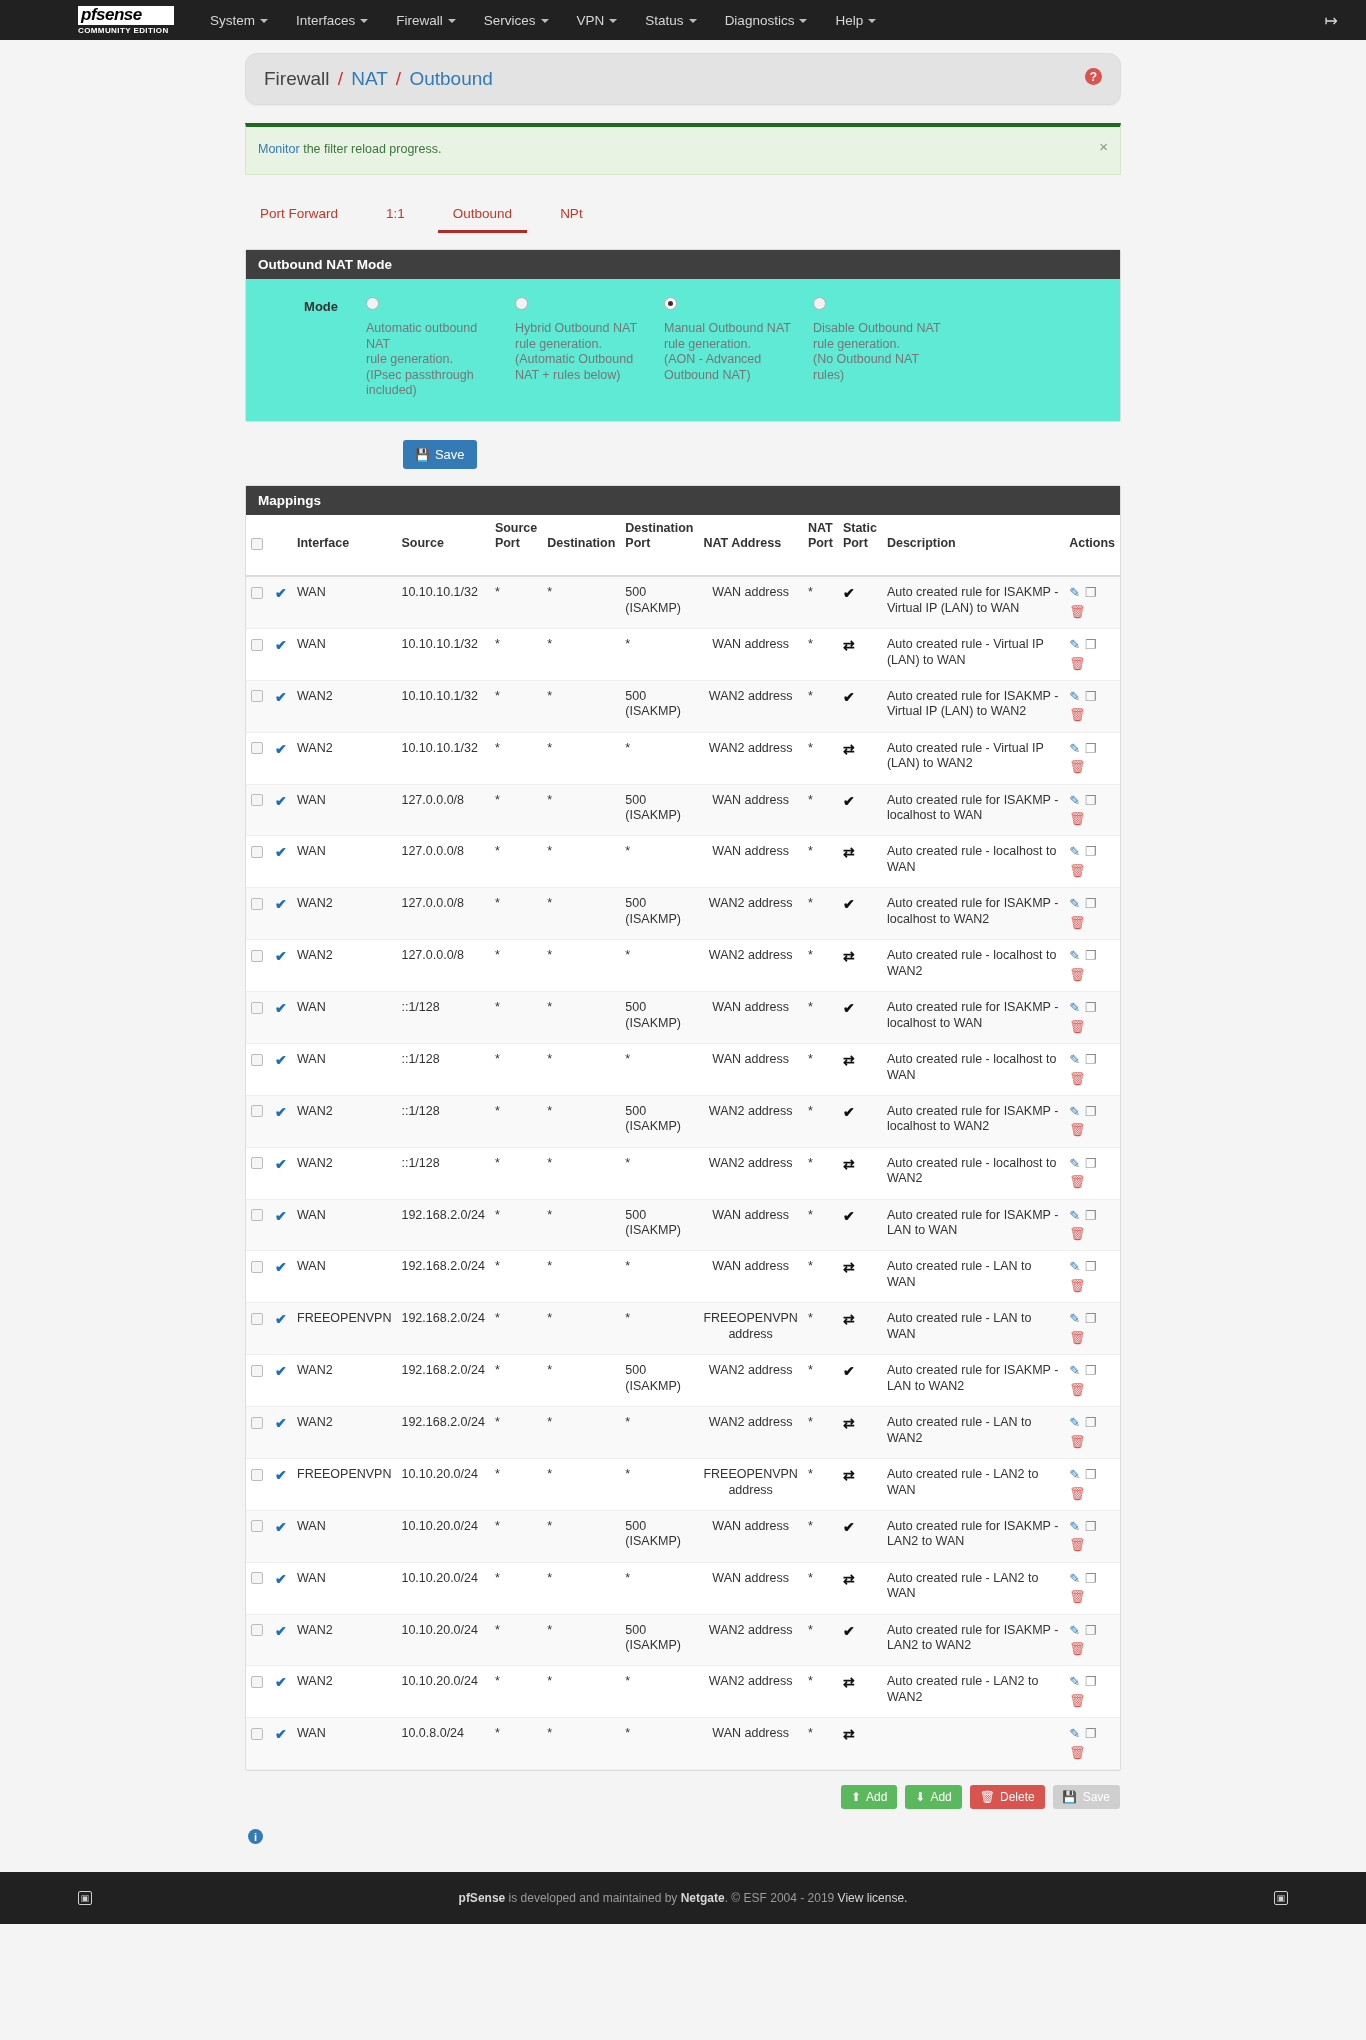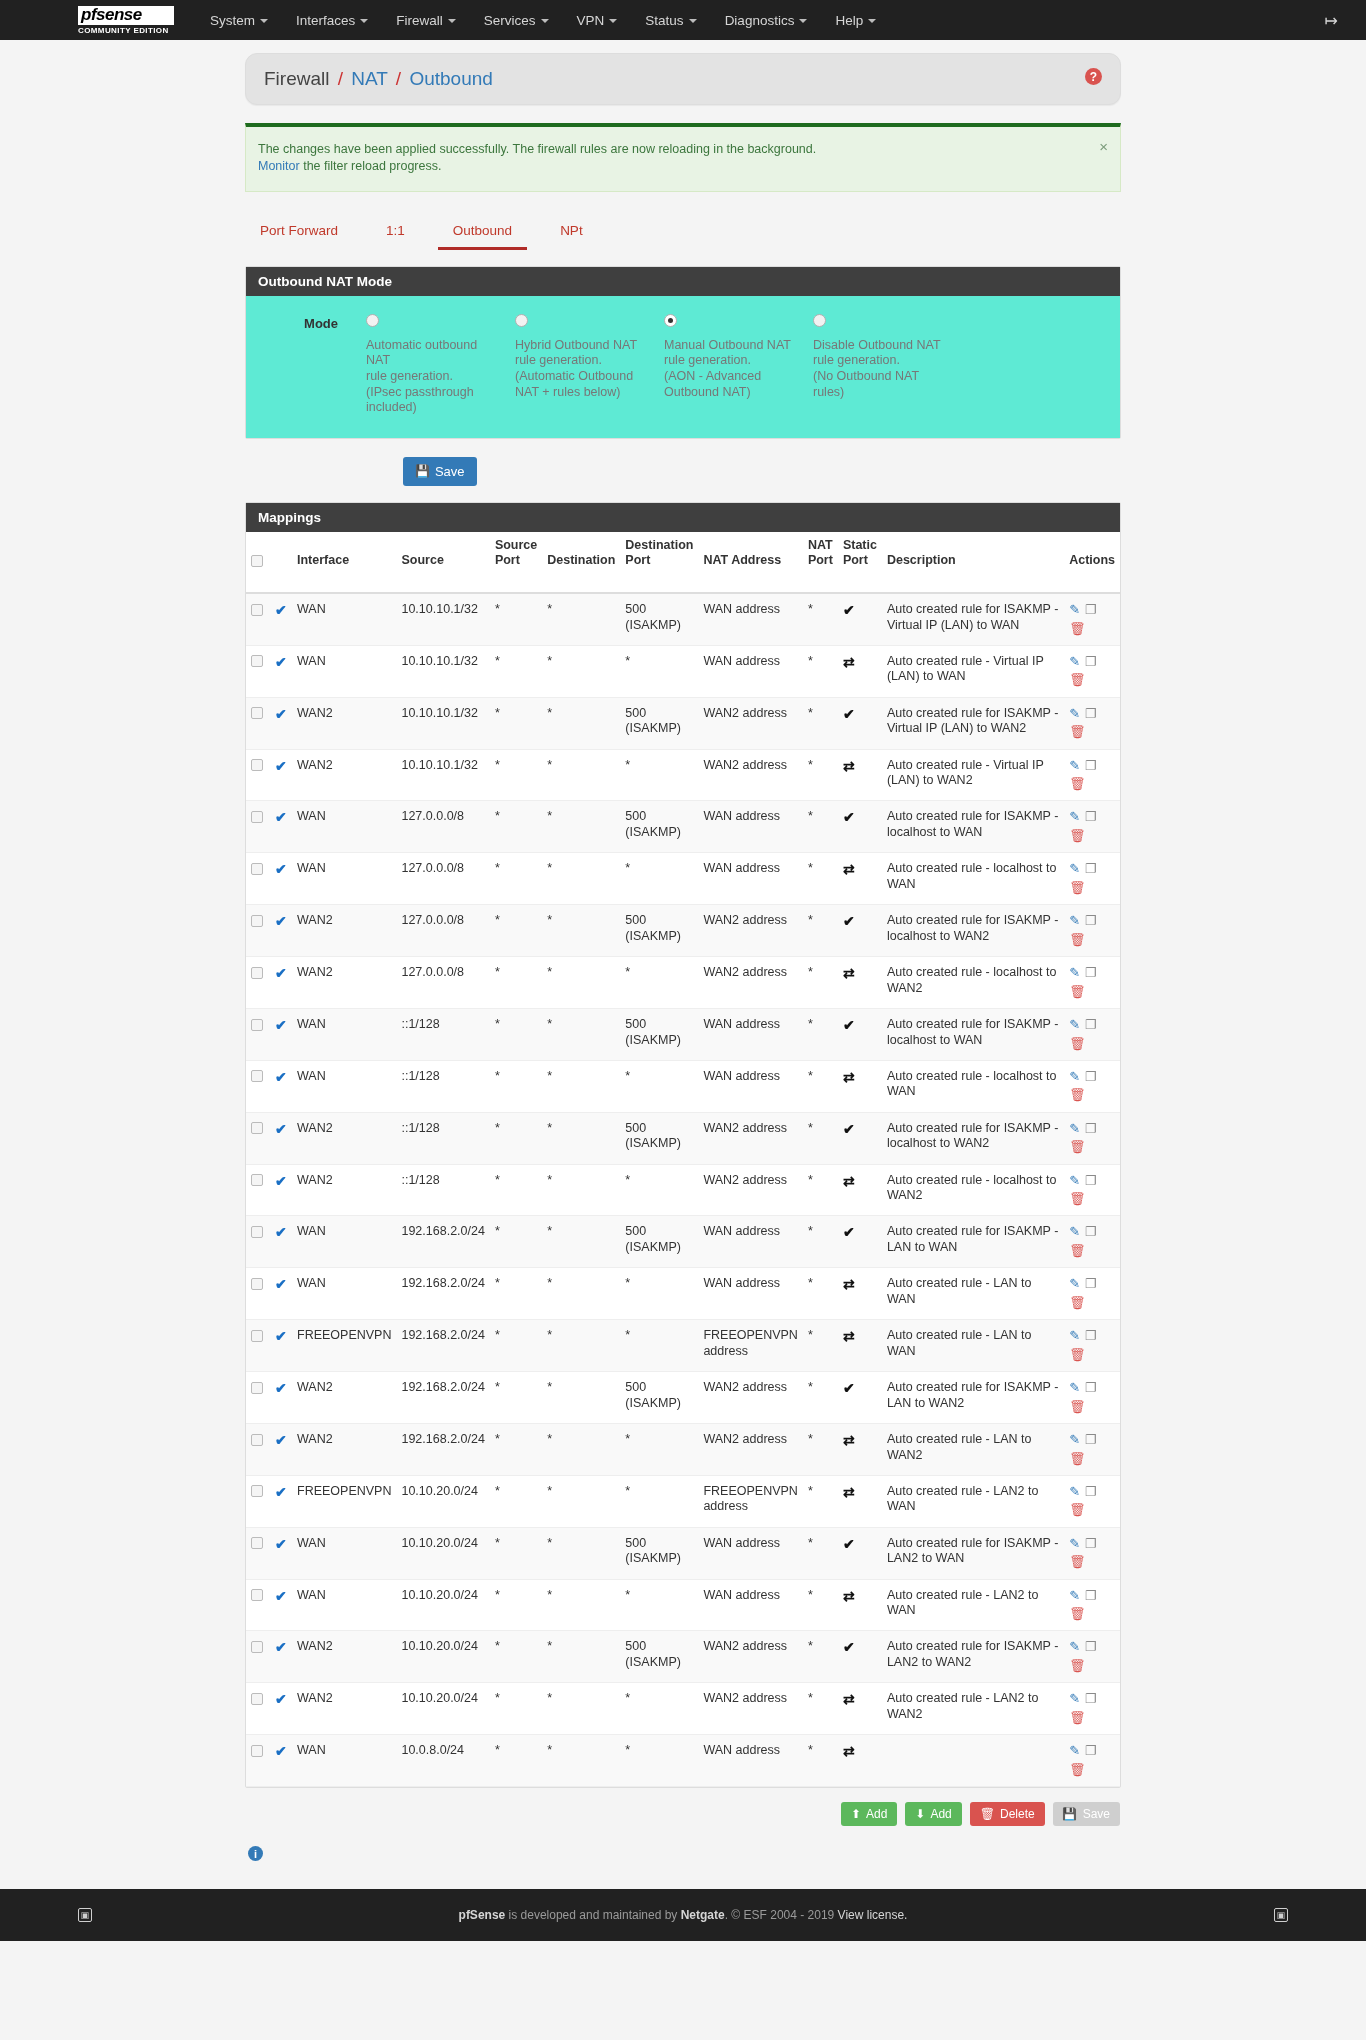--- a/index.html
+++ b/index.html
@@ -229,21 +229,21 @@
   .act.trash { color:#d9534f; display:block; margin-top:2px; }
 
   
   .c-sel   { width:24px; }
   .c-st    { width:22px; }
   .c-if    { width:72px; }
   .c-src   { width:90px; }
   .c-sp    { width:48px; }
   .c-dst   { width:62px; }
   .c-dp    { width:66px; }
-  .c-nat   { width:96px; }
+  .c-nat   { width:96px;text-align:center; }
   .c-np    { width:34px; }
   .c-stp   { width:38px; }
   .c-desc  { width:auto; }
   .c-act   { width:46px;margin-top:31px; }
 
   
   .btm-btns { display:flex; justify-content:flex-end; gap:8px; margin-top:14px; padding-right:1px; }
   .btn-sm { font-size:12px; padding:5px 10px; }
 
   
@@ -309,21 +309,20 @@
       <span class="c-sep">/</span>
       <span class="c-link">NAT</span>
       <span class="c-sep">/</span>
       <span class="c-link">Outbound</span>
     </div>
     <div class="help-icon">?</div>
   </div>
 
   <div class="alert">
     <span class="close">×</span>
-    <div>The changes have been applied successfully. The firewall rules are now reloading in the background.</div>
     <div>
       <a>Monitor</a><span> the filter reload progress.</span>
     </div>
   </div>
 
   <div class="tabs">
     <div class="tab">Port Forward</div>
     <div class="tab">1:1</div>
     <div class="tab active">Outbound</div>
     <div class="tab">NPt</div>

